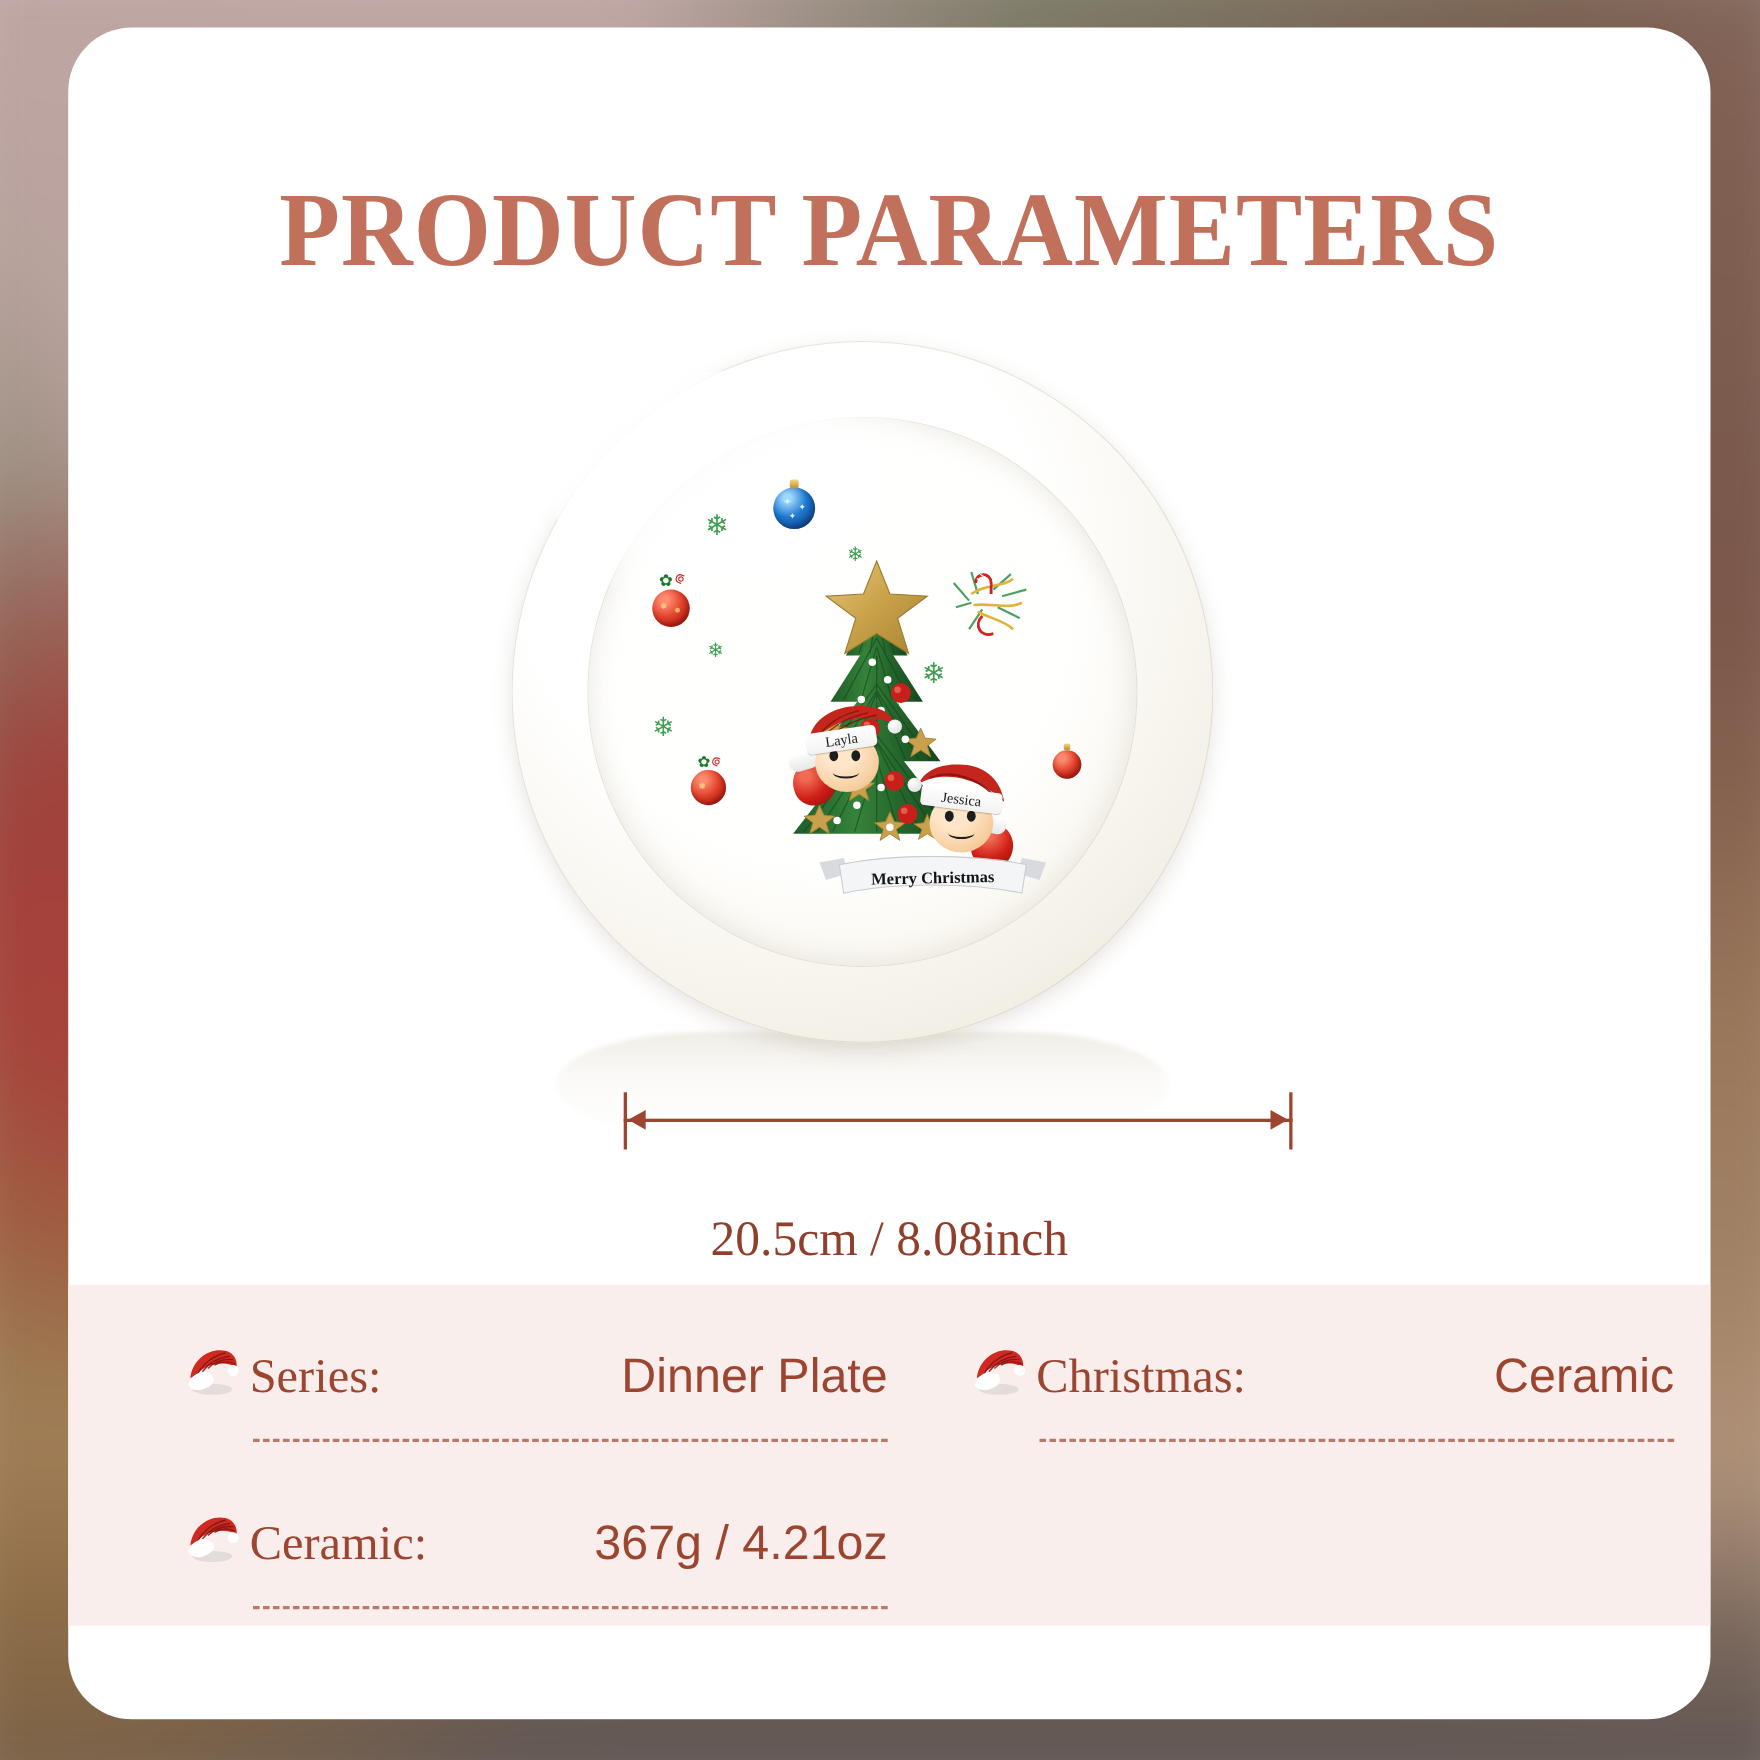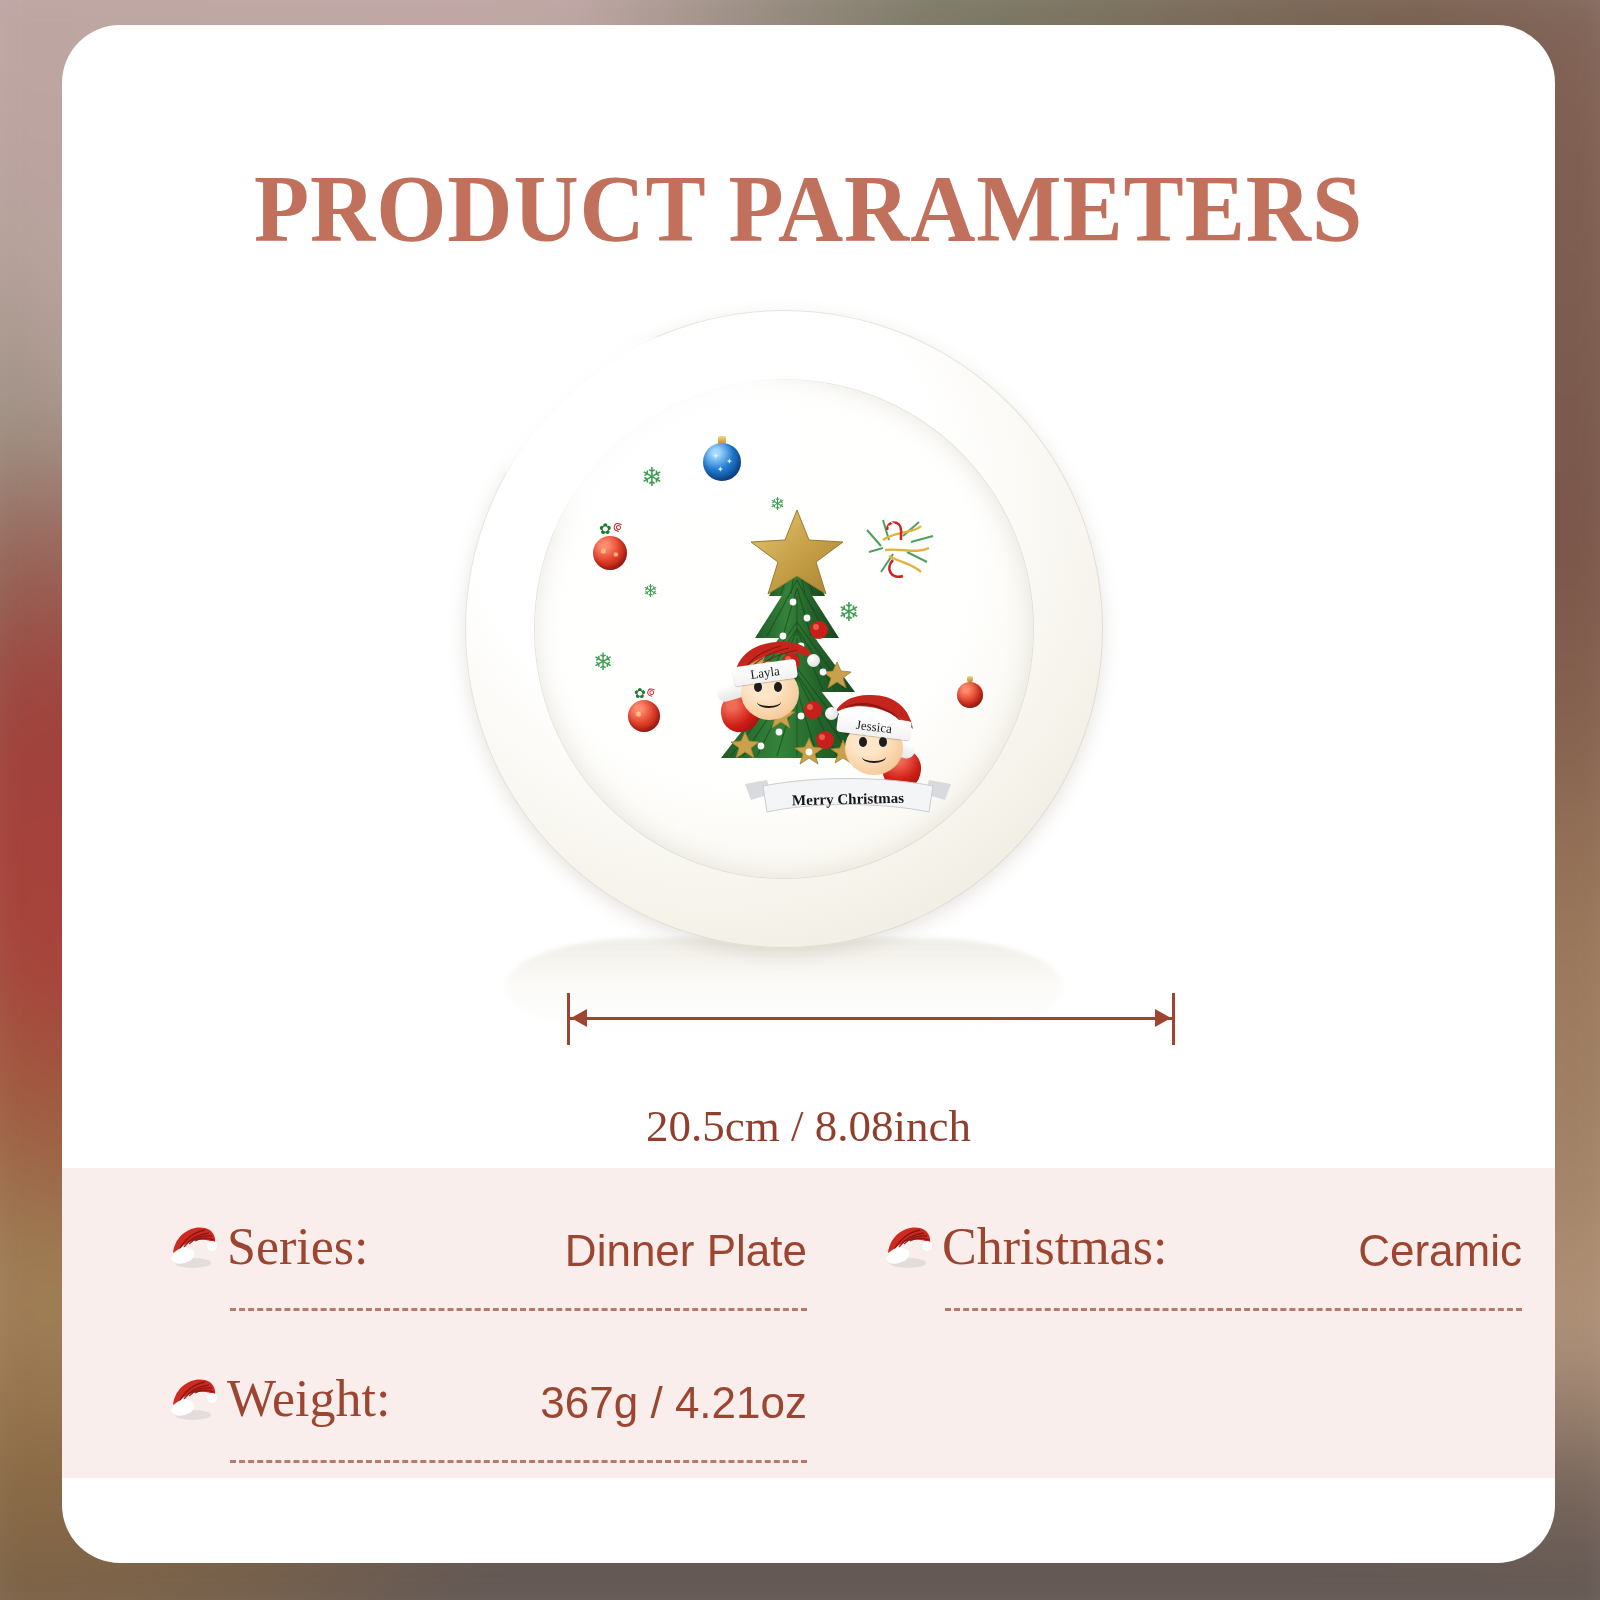--- a/index.html
+++ b/index.html
@@ -245,21 +245,21 @@
   .santa-hat {
     position: relative;
     width: 52px;
     height: 46px;
     flex: 0 0 52px;
     margin-right: 8px;
     margin-bottom: 4px;
   }
   .plabel {
     font-family: "Liberation Serif", serif;
-    font-size: 52px;
+    font-size: 44px;
     color: #9c4631;
     line-height: 1;
     white-space: nowrap;
   }
   .pvalue {
     position: absolute;
     right: 0;
     bottom: 0;
     font-family: Liberation Sans, sans-serif;
     font-size: 44px;
@@ -570,19 +570,19 @@
         <g stroke="#7d1310" stroke-width="1.3" fill="none" opacity="0.85">
           <path d="M12 27 C18 16, 28 9, 38 7"></path>
           <path d="M17 24 C23 16, 32 11, 42 10"></path>
           <path d="M22 21 C28 15, 36 12, 45 13"></path>
           <path d="M28 18 C33 15, 40 14, 47 17"></path>
         </g>
         <path d="M4 36 C8 26, 16 22, 24 26 C30 29, 28 36, 20 39 C13 42, 7 41, 4 36 Z" fill="#ffffff"></path>
         <circle cx="45" cy="23" r="5" fill="#ffffff"></circle>
       </svg>
     </div>
-    <div class="plabel">Weight:</div>
+    <div class="plabel">Ceramic:</div>
     <div class="pvalue">367g / 4.21oz</div>
   </div>
   <div class="pdash" style="left:168px; top:1435px; width:577px;"></div>
 
 
 </div>
 
 </body></html>

